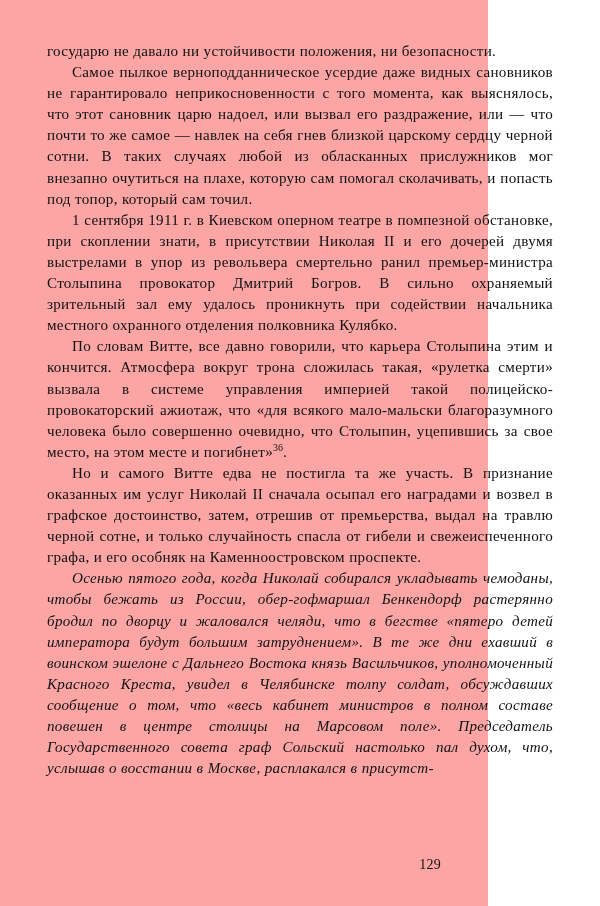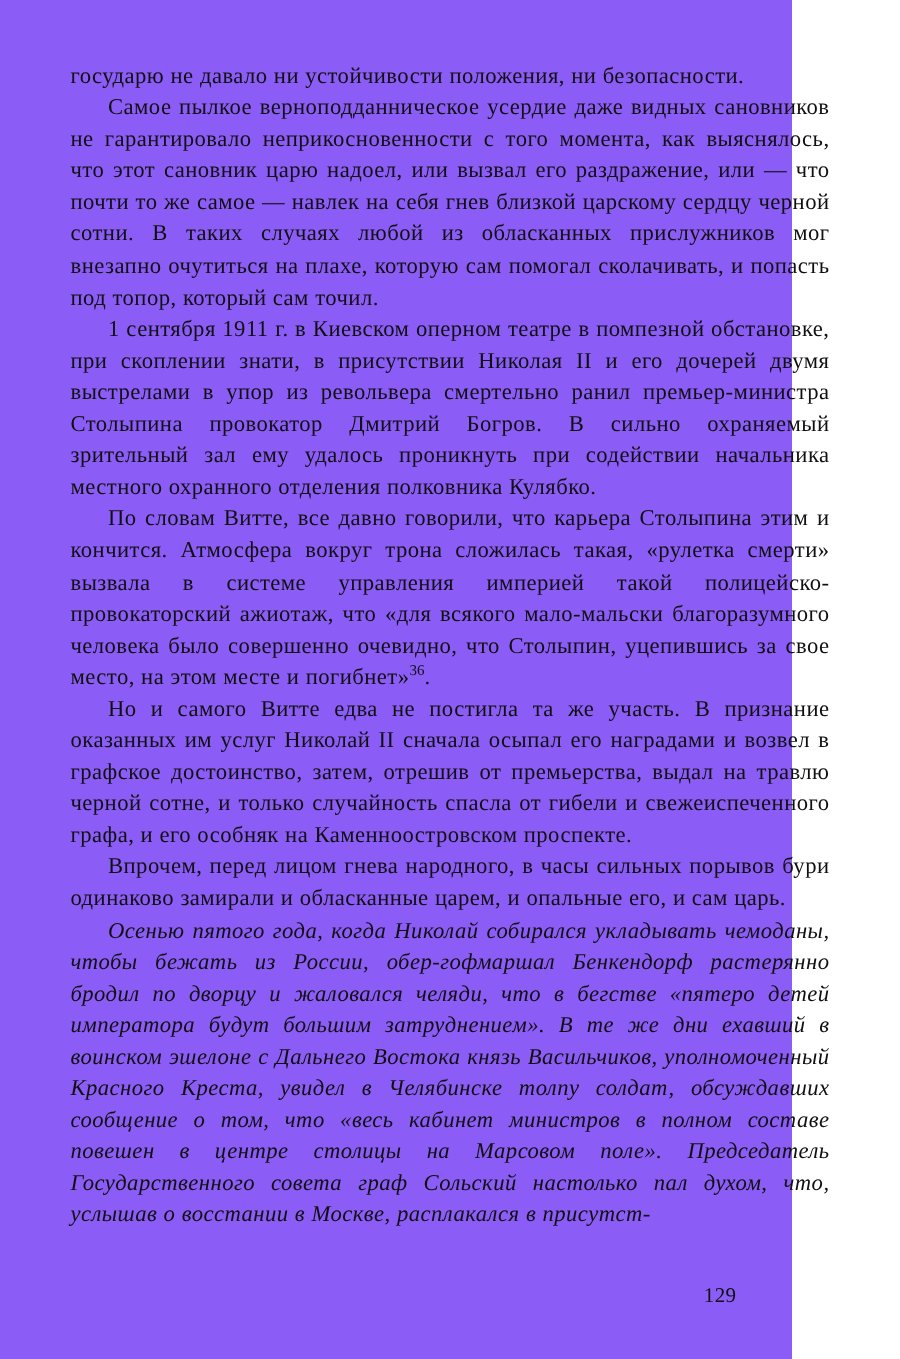--- a/index.html
+++ b/index.html
@@ -14,23 +14,23 @@
     position: relative;
     overflow: hidden;
     font-family: "Liberation Serif", "DejaVu Serif", serif;
     -webkit-font-smoothing: antialiased;
   }
 
   #page {
     position: absolute;
     left: 0;
     top: 0;
-    width: 528px;
+    width: 488px;
     height: 906px;
-    background: #8b5cf6;
+    background: #fca5a5;
   }
 
   
   #textblock {
     position: absolute;
     left: 47px;
     top: 41px;
     width: 506px;
   }
 
@@ -56,21 +56,21 @@
 
   .sup {
     font-size: 10px;
     vertical-align: super;
     line-height: 0;
     letter-spacing: 0;
   }
 
   #folio {
     position: absolute;
-    right: 37px;
+    right: 47px;
     top: 856px;
     font-size: 14px;
     line-height: 18px;
     color: #101010;
     letter-spacing: 0.02em;
     font-family: "Liberation Serif", "DejaVu Serif", serif;
   }
 </style>
 </head>
 <body>
@@ -83,21 +83,20 @@
 
     <p class="para">Самое пылкое верноподданническое усердие даже видных сановников не гарантировало неприкосновенности с того момента, как выяснялось, что этот сановник царю надоел, или вызвал его раздражение, или — что почти то же самое — навлек на себя гнев близкой царскому сердцу черной сотни. В таких случаях любой из обласканных прислужников мог внезапно очутиться на плахе, которую сам помогал сколачивать, и попасть под топор, который сам точил.</p>
 
 
     <p class="para">1 сентября 1911 г. в Киевском оперном театре в помпезной обстановке, при скоплении знати, в присутствии Николая II и его дочерей двумя выстрелами в упор из револьвера смертельно ранил премьер-министра Столыпина провокатор Дмитрий Богров. В сильно охраняемый зрительный зал ему удалось проникнуть при содействии начальника местного охранного отделения полковника Кулябко.</p>
 
     <p class="para"><span>По словам Витте, все давно говорили, что карьера Столыпина этим и кончится. Атмосфера вокруг трона сложилась такая, «рулетка смерти» вызвала в системе управления империей такой полицейско-провокаторский ажиотаж, что «для всякого мало-мальски благоразумного человека было совершенно очевидно, что Столыпин, уцепившись за свое место, на этом месте и погибнет»</span><span class="sup">36</span><span>.</span></p>
 
     <p class="para">Но и самого Витте едва не постигла та же участь. В признание оказанных им услуг Николай II сначала осыпал его наградами и возвел в графское достоинство, затем, отрешив от премьерства, выдал на травлю черной сотне, и только случайность спасла от гибели и свежеиспеченного графа, и его особняк на Каменноостровском проспекте.</p>
 
-    <p class="para">Впрочем, перед лицом гнева народного, в часы сильных порывов бури одинаково замирали и обласканные царем, и опальные его, и сам царь.</p>
 
     <p class="para">Осенью пятого года, когда Николай собирался укладывать чемоданы, чтобы бежать из России, обер-гофмаршал Бенкендорф растерянно бродил по дворцу и жаловался челяди, что в бегстве «пятеро детей императора будут большим затруднением». В те же дни ехавший в воинском эшелоне с Дальнего Востока князь Васильчиков, уполномоченный Красного Креста, увидел в Челябинске толпу солдат, обсуждавших сообщение о том, что «весь кабинет министров в полном составе повешен в центре столицы на Марсовом поле». Председатель Государственного совета граф Сольский настолько пал духом, что, услышав о восстании в Москве, расплакался в присутст-</p>
 
   </div>
 
   <div id="folio">129</div>
 
 </div>
 
 </body></html>

